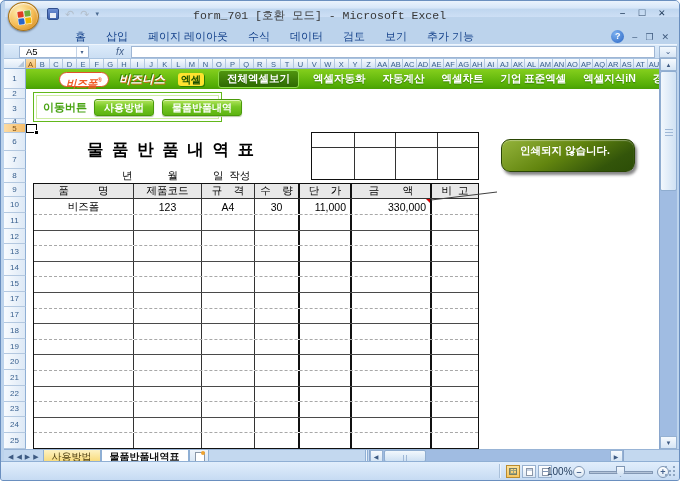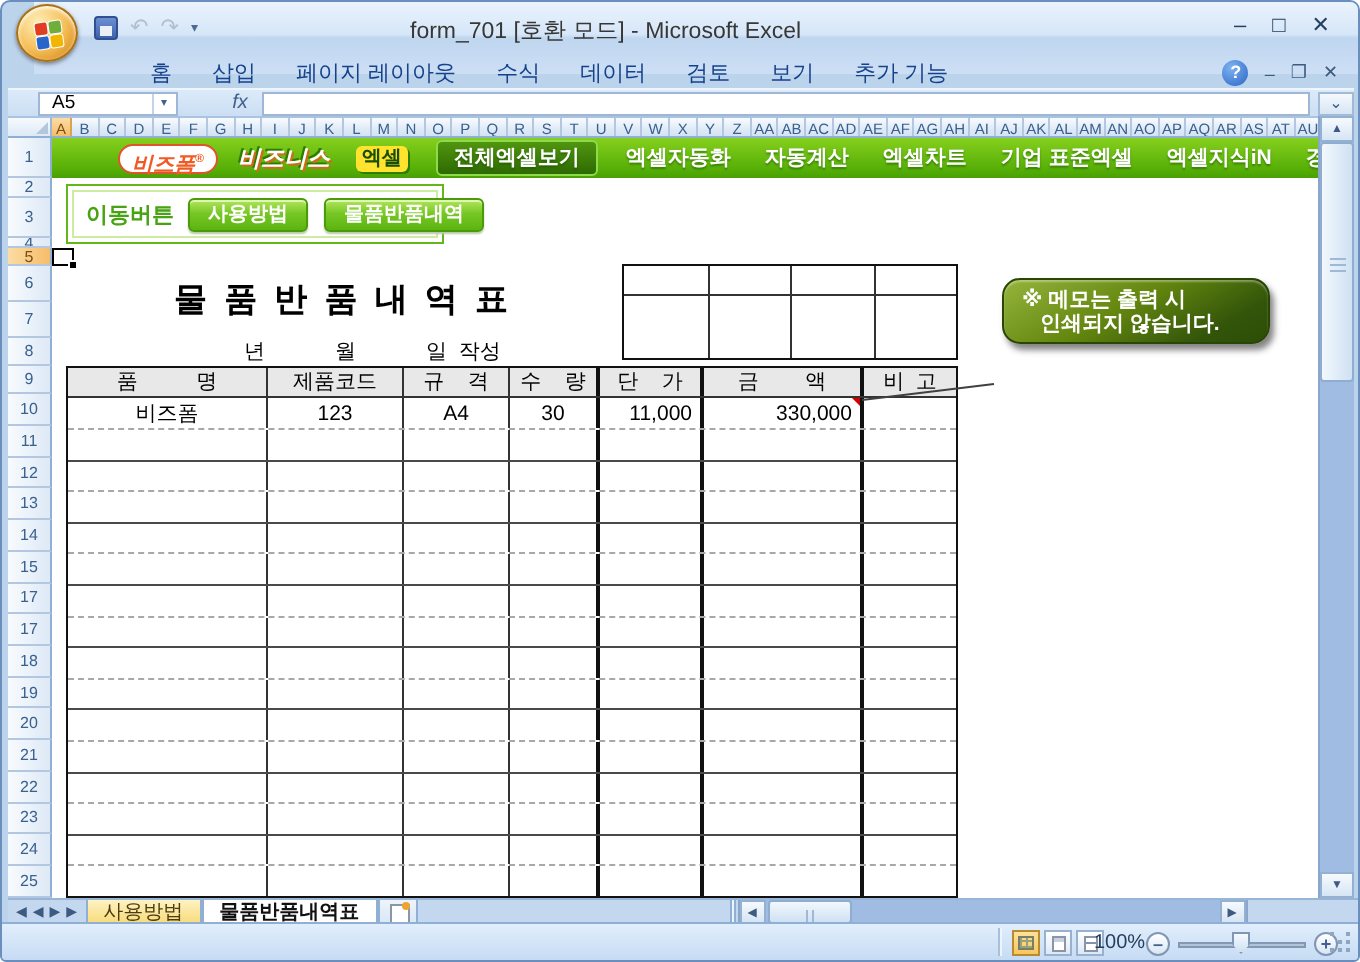--- a/index.html
+++ b/index.html
@@ -3,22 +3,22 @@
 <meta charset="utf-8">
 <style>
   html,body{margin:0;padding:0;background:#fff;}
   *{box-sizing:border-box;}
   .app{
     position:relative;width:680px;height:481px;overflow:hidden;
     font-family:"Liberation Sans","DejaVu Sans",sans-serif;
     background:#bcd3ec;border:1px solid #6a8fbf;border-radius:5px 5px 3px 3px;
   }
   
-  .titlebar{position:absolute;left:16px;top:0;right:0;height:36px;
-    background:linear-gradient(#eaf3fd 0%,#d6e6f8 45%,#bfd6ef 50%,#cddff5 100%);}
+  .titlebar{position:absolute;left:4px;top:0;right:0;height:16px;
+    background:linear-gradient(#eaf3fd 0%,#d6e6f8 45%,#bfd6ef 50%,#cddff5 100%);font-family:Liberation Mono, monospace;}
   .office-btn{position:absolute;left:7px;top:1px;width:31px;height:29px;border-radius:50%;
     background:radial-gradient(circle at 35% 30%,#fdeeb6,#f6c05b 50%,#d98f1f 85%);
     border:1px solid #a87318;box-shadow:inset 0 1px 2px #fff,0 1px 2px rgba(0,0,0,.45);z-index:6;}
   .office-logo{position:absolute;left:9px;top:8px;width:13px;height:13px;display:grid;
     grid-template-columns:6px 6px;grid-template-rows:6px 6px;gap:1px;transform:rotate(-8deg);}
   .office-logo span{border-radius:1px;box-shadow:0 0 0 .5px #fff;}
   .qat{position:absolute;left:46px;top:5px;display:flex;align-items:center;gap:6px;height:16px;}
   .save-ic{width:12px;height:12px;background:linear-gradient(#6d8ed3,#3e62ab);border:1px solid #31508f;border-radius:2px;position:relative;}
   .save-ic::after{content:"";position:absolute;left:2px;bottom:1px;width:6px;height:5px;background:#e9eef7;}
   .qat-glyph{font-size:11px;color:#b3bfcc;line-height:12px;}
@@ -515,21 +515,20 @@
             <div class="c bd-thin" style="flex: 0 0 53px;"></div>
             <div class="c bd-thick" style="flex: 0 0 45px;"></div>
             <div class="c bd-thick" style="flex: 0 0 52px;"></div>
             <div class="c bd-thick" style="flex: 0 0 80px;"></div>
             <div class="c" style="flex: 1 1 0px;"></div>
           </div>
         </div>
     </div>
 
     <div class="badge">
-      <div>※ 메모는 출력 시</div>
       <div class="l2">인쇄되지 않습니다.</div>
     </div>
 
     <svg class="connector" width="635" height="380">
       <line x1="405" y1="131" x2="471" y2="123" stroke="#404040" stroke-width="1"></line>
     </svg>
 
   </div>
 
   <div class="vscroll">

